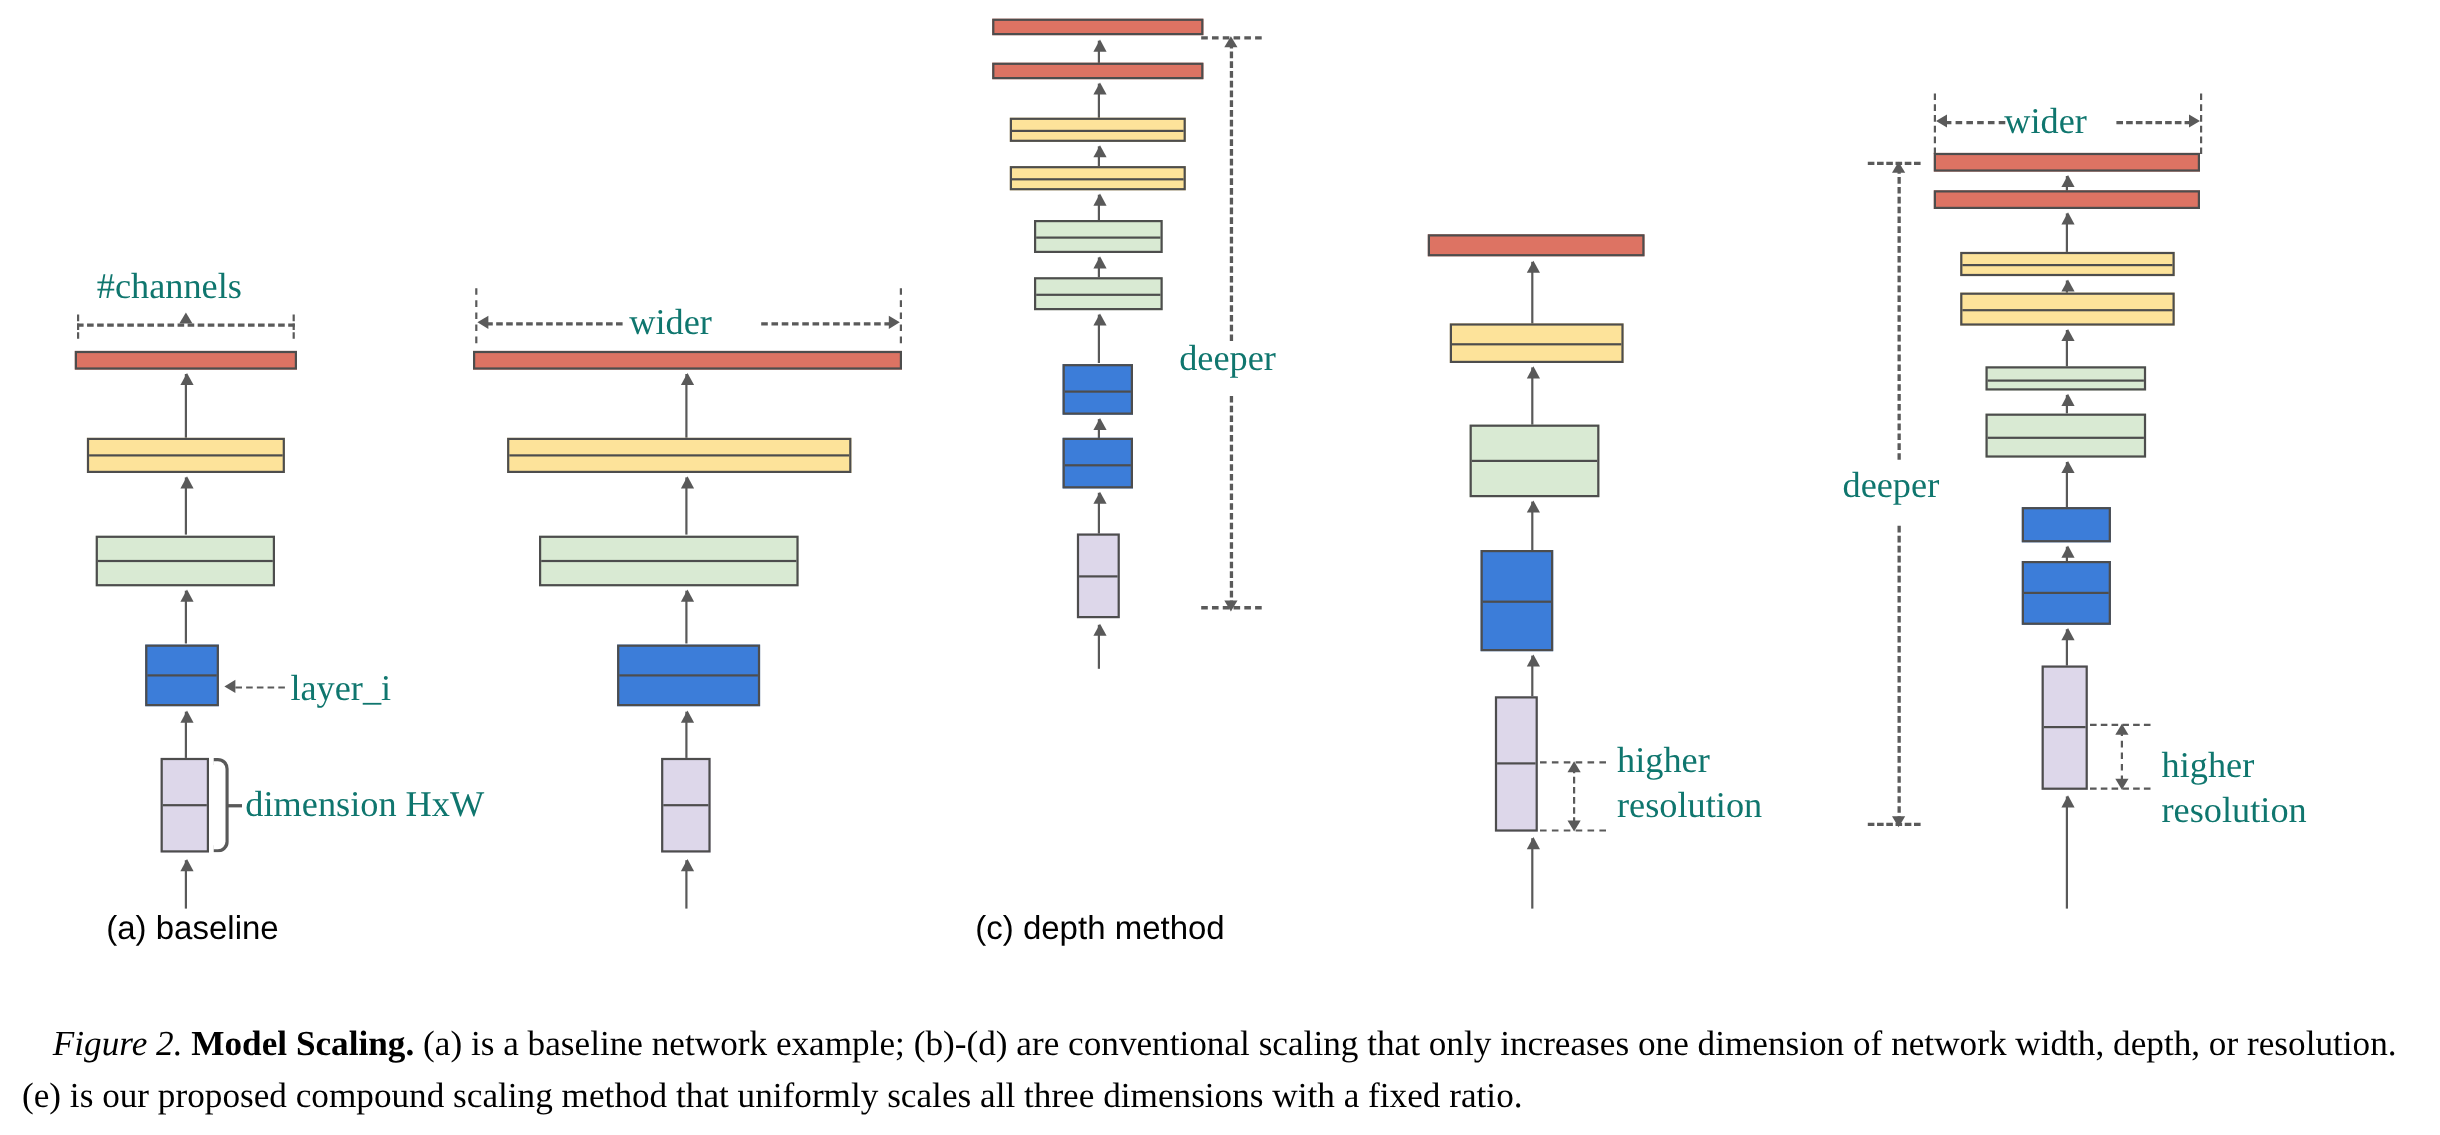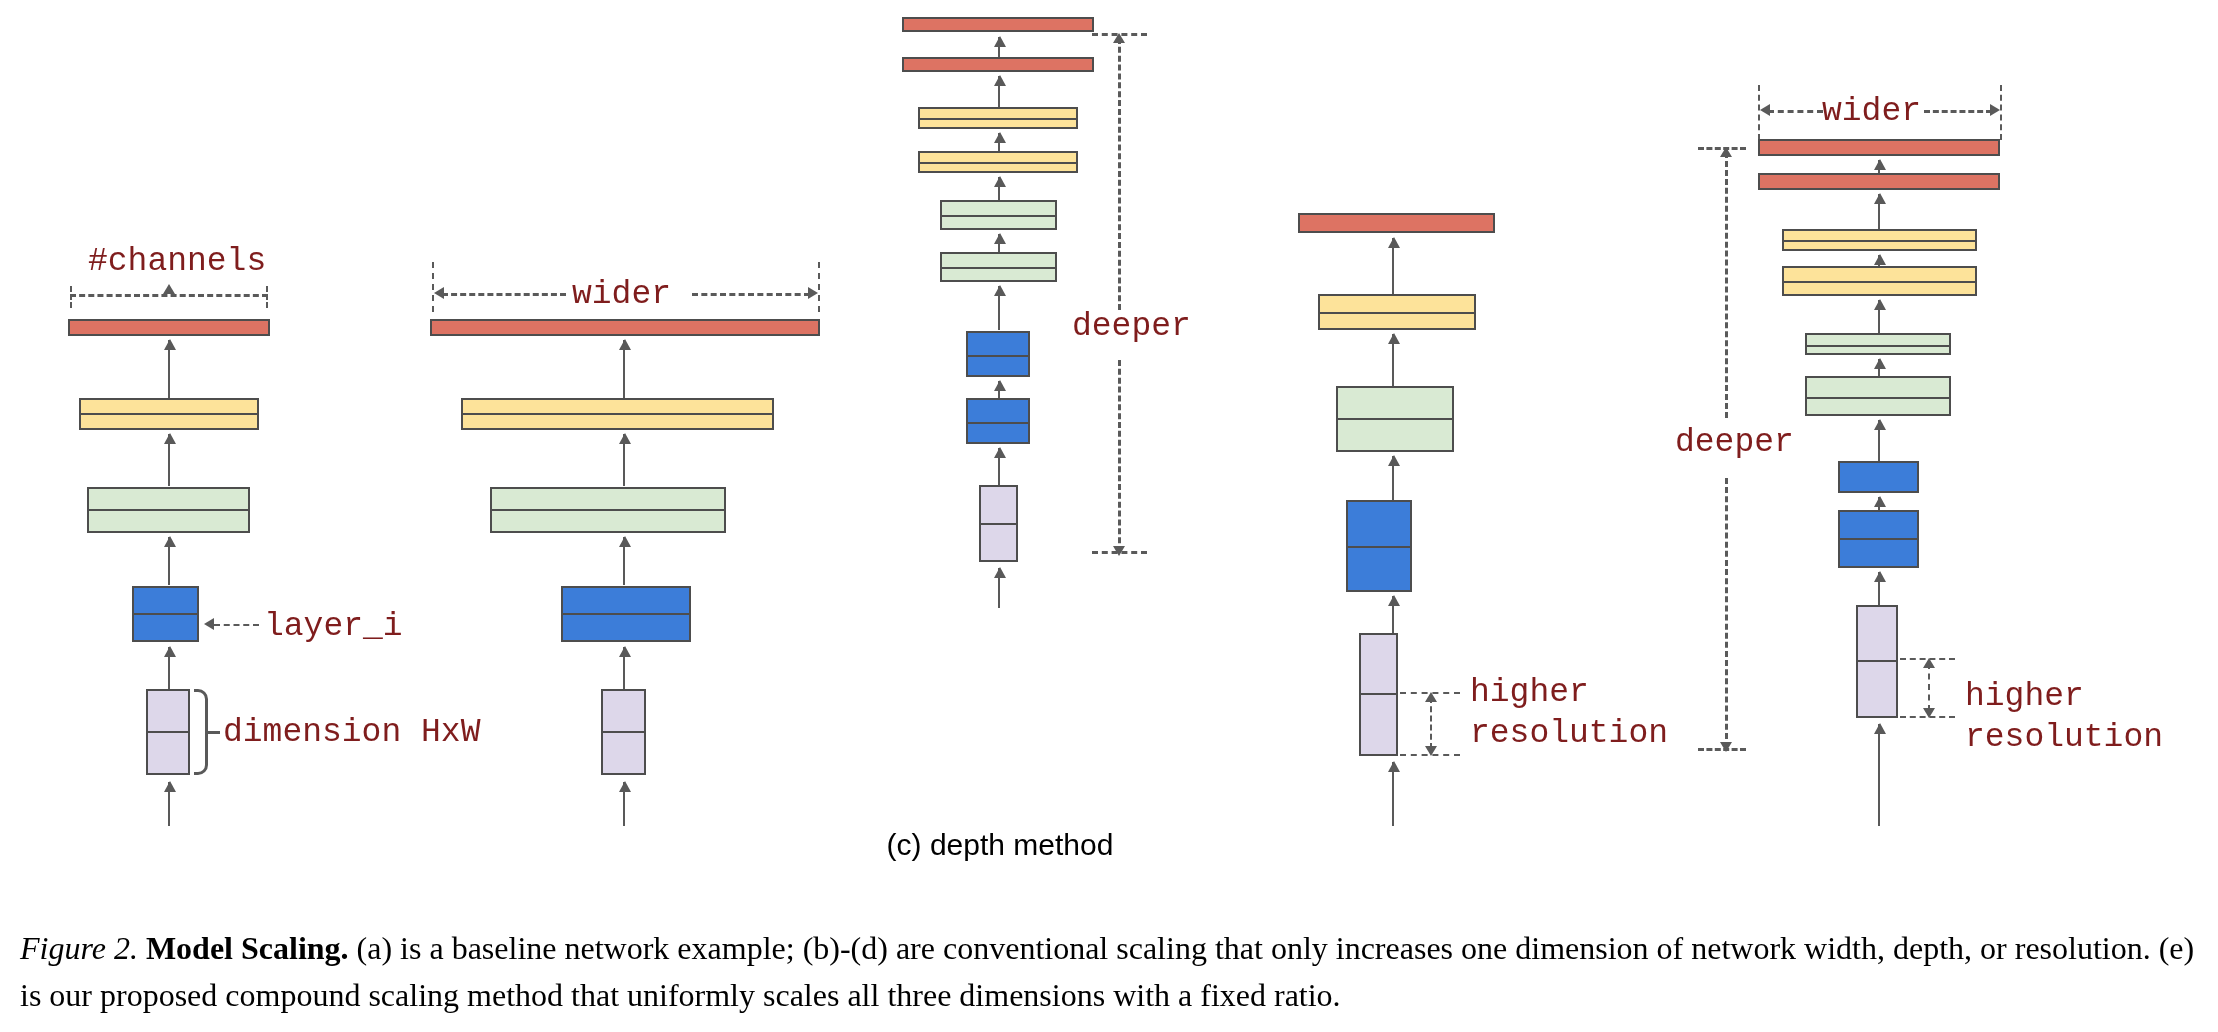--- a/index.html
+++ b/index.html
@@ -93,22 +93,22 @@
     border-bottom: 10px solid #5a5a5a;
   }
   .arrow-head-down {
     border-left: 6px solid transparent;
     border-right: 6px solid transparent;
     border-top: 10px solid #5a5a5a;
   }
 
   .lbl {
     position: absolute;
-    font-family: Liberation Mono, monospace;
-    color: #7f1d1d;
+    font-family: Liberation Serif, serif;
+    color: #0f766e;
     white-space: nowrap;
     line-height: 1.0;
   }
   .lbl-big { font-size: 33px; }
   .panel-caption {
     position: absolute;
     font-size: 30px;
     color: #000;
     white-space: nowrap;
     text-align: center;
@@ -132,21 +132,21 @@
   #caption {
     position: absolute;
     left: 20px;
     top: 925px;
     width: 2180px;
     font-family: "Liberation Serif", serif;
     font-size: 32px;
     line-height: 1.48;
     color: #000;
   }
-  #caption .fig-no { font-style: italic; }
+  #caption .fig-no { font-style: italic; margin-left: 28px; }
   #caption .fig-bold { font-weight: bold; }
 </style>
 </head>
 <body>
 
 <div id="figure-area">
 
   <div class="panel" style="left:0; width:430px;">
 
     <div class="lbl lbl-big" style="left:88px; top:245px;">#channels</div>
@@ -180,20 +180,21 @@
 
     <div class="blk c-purple" style="left:146px; top:689px; width:44px; height:86px;">
       <div class="divider" style="top:40px;"></div>
     </div>
 
     <div class="brace" style="left:194px; top:689px; width:14px; height:86px;"></div>
     <div class="brace-tip" style="left:206px; top:731px; width:14px;"></div>
     <div class="lbl lbl-big" style="left:223px; top:716px;">dimension HxW</div>
     <div class="arrow" style="left:168px; top:782px; height:44px;"></div>
 
+    <div class="panel-caption" style="left:0; top:828px; width:350px;">(a) baseline</div>
   </div>
 
   <div class="panel" style="left:420px; width:430px;">
 
     <div class="dash-v thin" style="left:12px; top:262px; height:50px;"></div>
     <div class="dash-v thin" style="left:398px; top:262px; height:50px;"></div>
     <div class="dash-h" style="left:22px; top:293px; width:124px;"></div>
     <div class="dash-h" style="left:272px; top:293px; width:118px;"></div>
     <div class="arrow-head-left" style="left:14px; top:287px;"></div>
     <div class="arrow-head-right" style="left:388px; top:287px;"></div>

